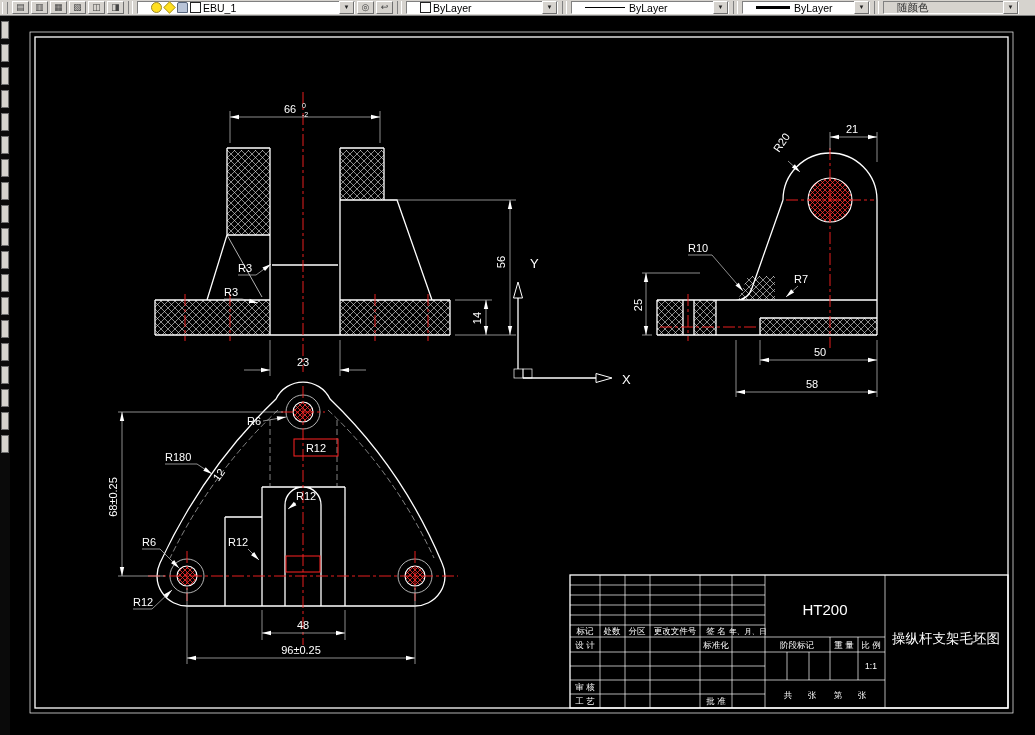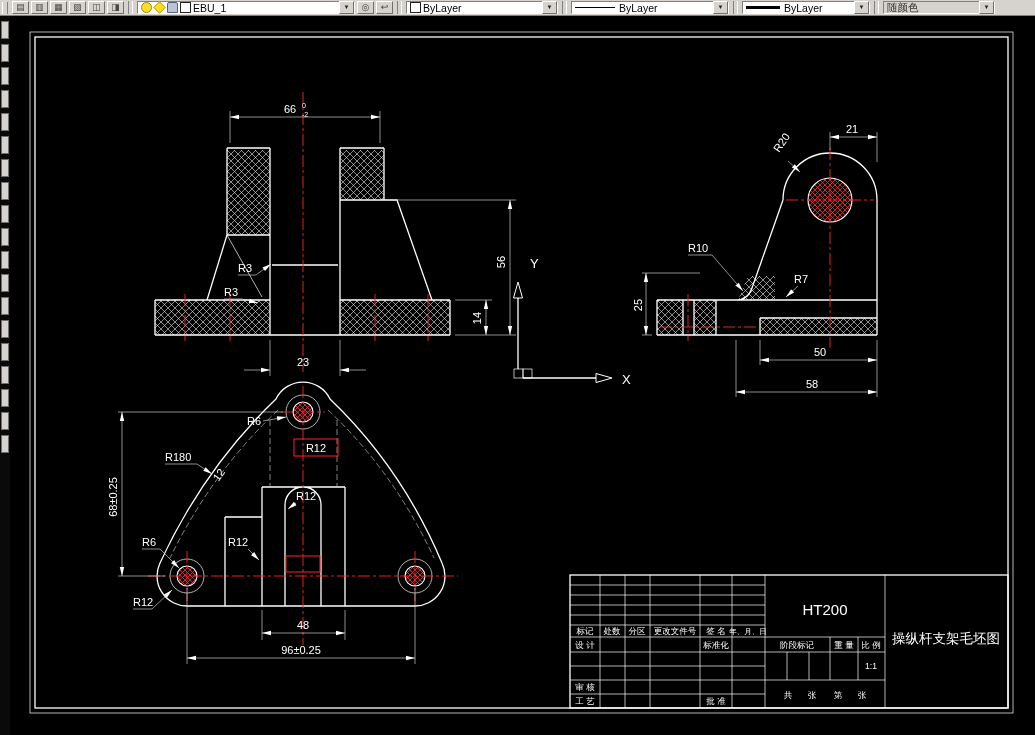--- a/index.html
+++ b/index.html
@@ -6,21 +6,21 @@
     font-family:"Liberation Sans","DejaVu Sans",sans-serif;}
   
   .toolbar{position:absolute;top:0;left:0;width:1035px;height:16px;background:#d6d3ce;
     border-bottom:1px solid #808080;display:flex;align-items:center;gap:2px;padding:1px 2px;
     box-sizing:border-box;z-index:20;font-size:10.5px;color:#000;}
   .tb-grip{width:4px;height:12px;border-left:1px solid #fff;border-right:1px solid #808080;margin-right:2px;}
   .tb-btn{width:17px;height:13px;background:#d6d3ce;border:1px solid;border-color:#fff #6f6f6f #6f6f6f #fff;
     padding:0;font-size:9px;line-height:11px;text-align:center;color:#444;}
   .tb-sep{width:3px;height:13px;border-left:1px solid #808080;border-right:1px solid #fff;margin:0 2px;}
   .combo{height:13px;background:#fff;border:1px solid;border-color:#808080 #fff #fff #808080;
-    display:flex;align-items:center;padding-left:3px;box-sizing:border-box;}
+    display:flex;align-items:center;padding-left:13px;box-sizing:border-box;}
   .combo.disabled{background:#d6d3ce;color:#333;}
   .combo-text{white-space:nowrap;overflow:hidden;flex:1;}
   .combo-arrow{margin-left:auto;width:13px;height:11px;background:#d6d3ce;border:1px solid;
     border-color:#fff #6f6f6f #6f6f6f #fff;font-size:6px;line-height:11px;text-align:center;color:#222;flex:none;}
   .li{width:9px;height:9px;margin-right:2px;flex:none;}
   .ic-bulb{background:#ffdf20;border:1px solid #99872a;border-radius:50%;}
   .ic-sun{background:#ffdf20;border:1px solid #99872a;transform:rotate(45deg) scale(.8);}
   .ic-lock{background:#b9c4d8;border:1px solid #55637a;border-radius:2px 2px 0 0;}
   .ic-swatch{background:#fff;border:1px solid #222;}
   .lt-sample{width:40px;height:1px;background:#000;margin-right:4px;flex:none;}
@@ -275,17 +275,17 @@
     <span class="combo-text">ByLayer</span>
     <span class="combo-arrow">▼</span>
   </div>
   <div class="tb-sep"></div>
   <div class="combo" style="width:128px">
     <span class="lw-sample"></span>
     <span class="combo-text">ByLayer</span>
     <span class="combo-arrow">▼</span>
   </div>
   <div class="tb-sep"></div>
-  <div class="combo disabled" style="width:112px">
+  <div class="combo disabled" style="width:136px">
     <span class="combo-text">随颜色</span>
     <span class="combo-arrow">▼</span>
   </div>
 </div>
 
 </body></html>

